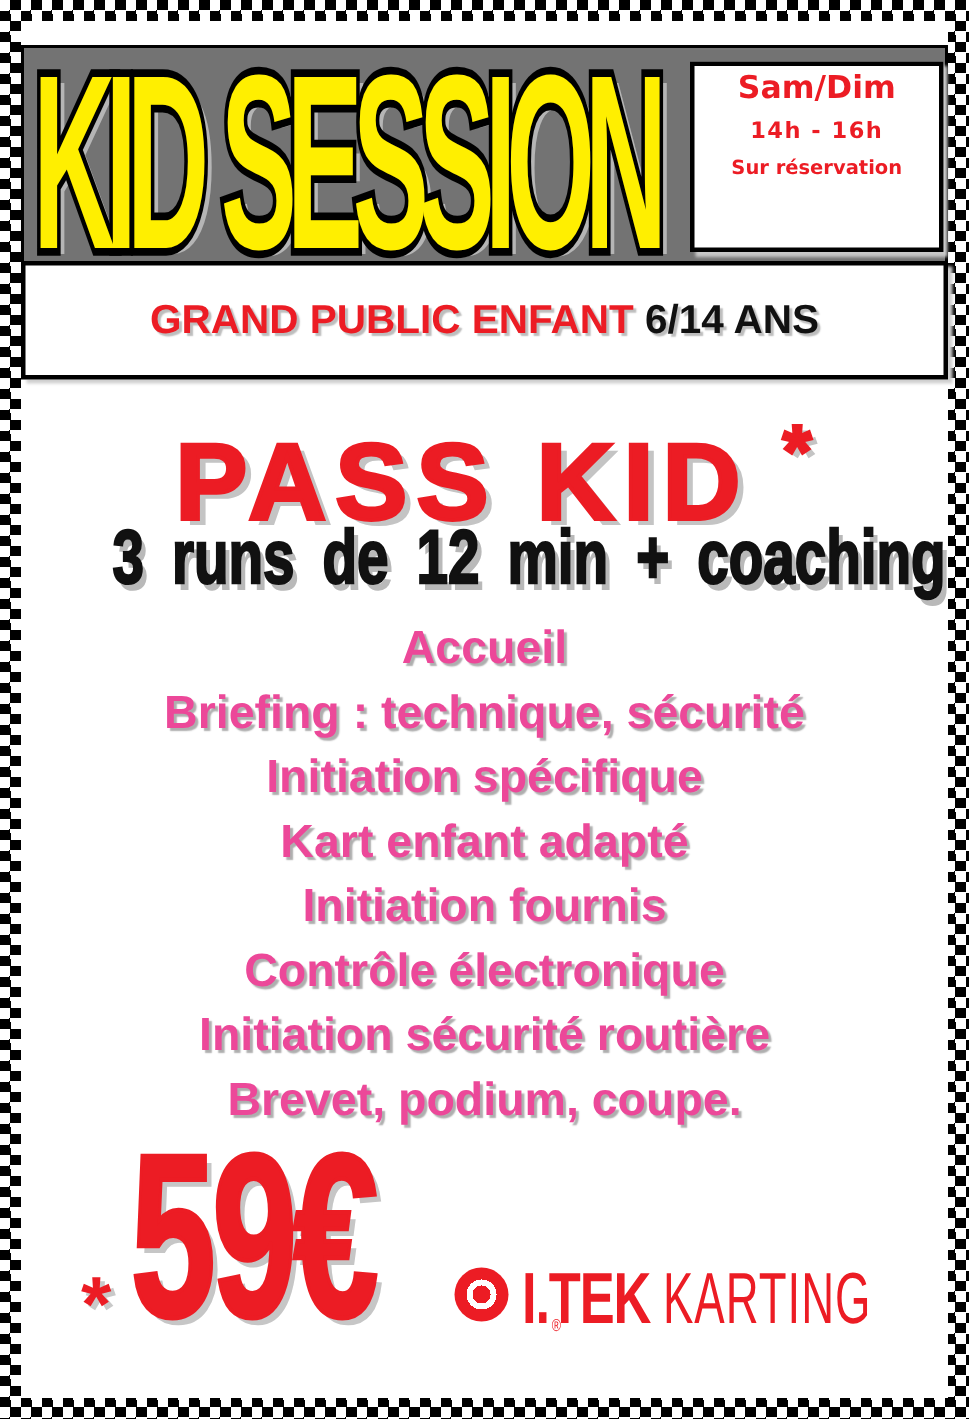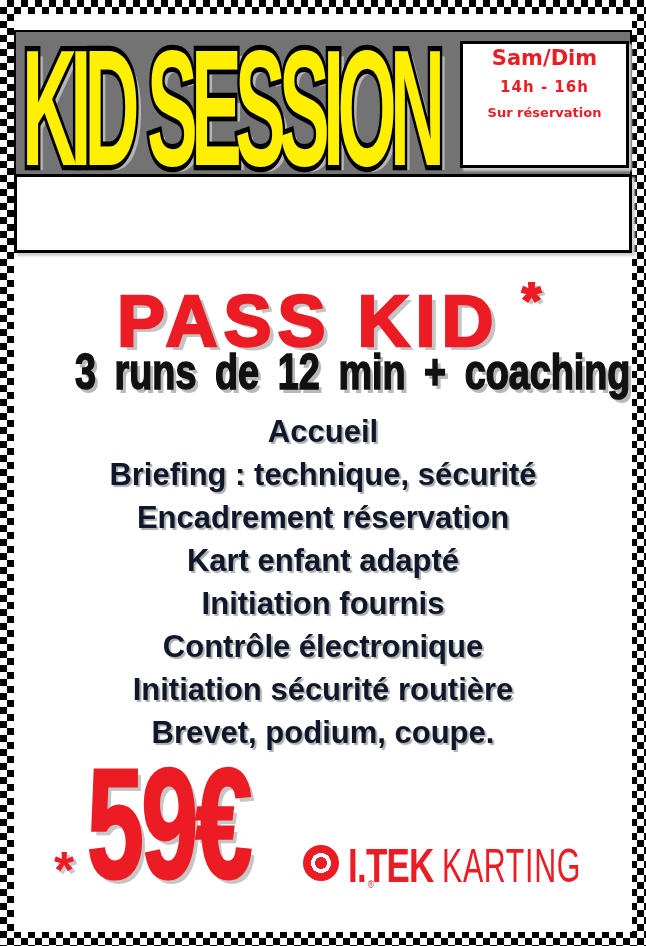--- a/index.html
+++ b/index.html
@@ -115,21 +115,21 @@
     transform:scale(0.82,1.1);transform-origin:50% 0;
     white-space:nowrap;
   }
 
   
   .features{
     position:absolute;left:0;right:0;top:396px;
     text-align:center;
   }
   .feature-item{
-    font-size:31px;font-weight:700;color:#0f172a;
+    font-size:31px;font-weight:700;color:#ec4899;
     line-height:43px;
     text-shadow:2px 2px 1px #aeaeae;
     white-space:nowrap;
   }
 
   
   .price-asterisk{
     position:absolute;left:40px;top:830px;
     font-size:52px;font-weight:700;color:var(--red);
     line-height:1;
@@ -185,33 +185,37 @@
         <span class="kt fill">KID SESSION</span>
       </div>
       <div class="schedule-box">
         <div class="schedule-days">Sam/Dim</div>
         <div class="schedule-hours">14h - 16h</div>
         <div class="schedule-note">Sur réservation</div>
       </div>
     </div>
 
     <div class="info-box">
+      <div class="info-line">
+        <span class="info-highlight">GRAND PUBLIC ENFANT</span>
+        <span>6/14 ANS</span>
+      </div>
     </div>
 
     <div class="offer-row">
       <span class="offer-title">PASS KID</span><span class="offer-asterisk">*</span>
     </div>
     <div class="offer-details-row">
       <span class="offer-details">3 runs de 12 min + coaching</span>
     </div>
 
     <div class="features">
       <div class="feature-item">Accueil</div>
       <div class="feature-item">Briefing : technique, sécurité</div>
-      <div class="feature-item">Encadrement réservation</div>
+      <div class="feature-item">Initiation spécifique</div>
       <div class="feature-item">Kart enfant adapté</div>
       <div class="feature-item">Initiation fournis</div>
       <div class="feature-item">Contrôle électronique</div>
       <div class="feature-item">Initiation sécurité routière</div>
       <div class="feature-item">Brevet, podium, coupe.</div>
     </div>
 
     <div class="price-asterisk">*</div>
     <div class="price-amount">59€</div>
 

